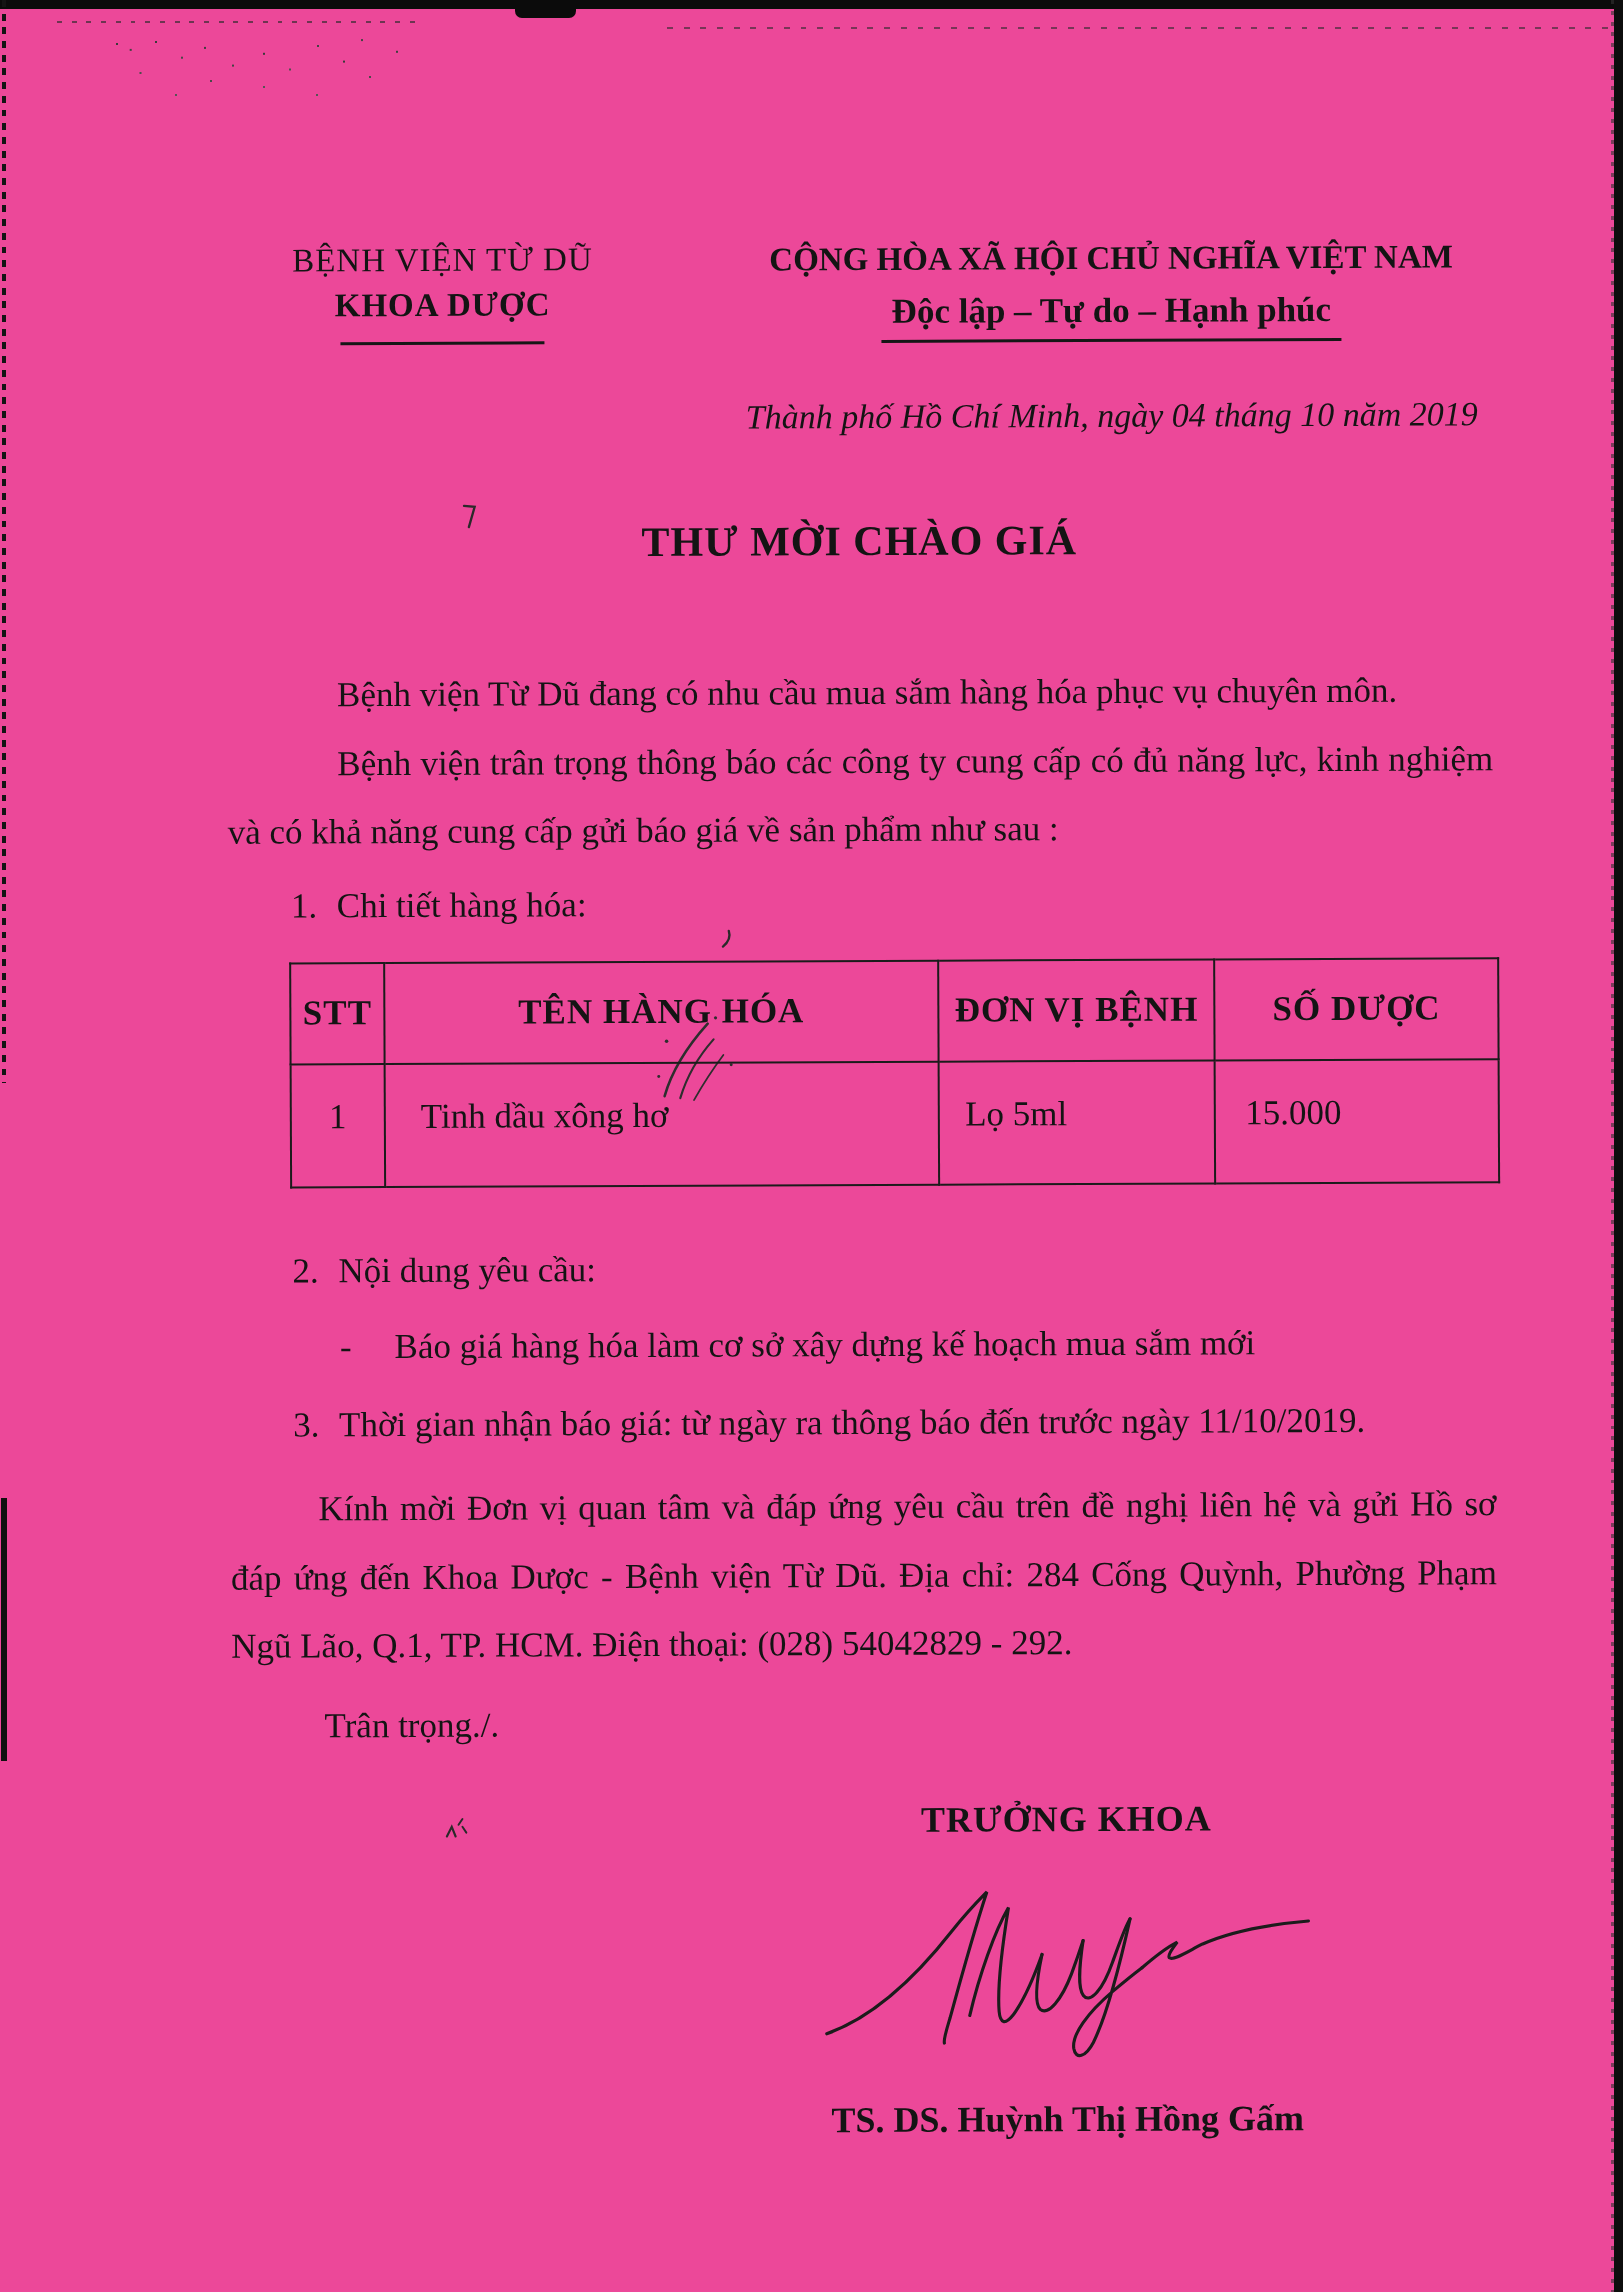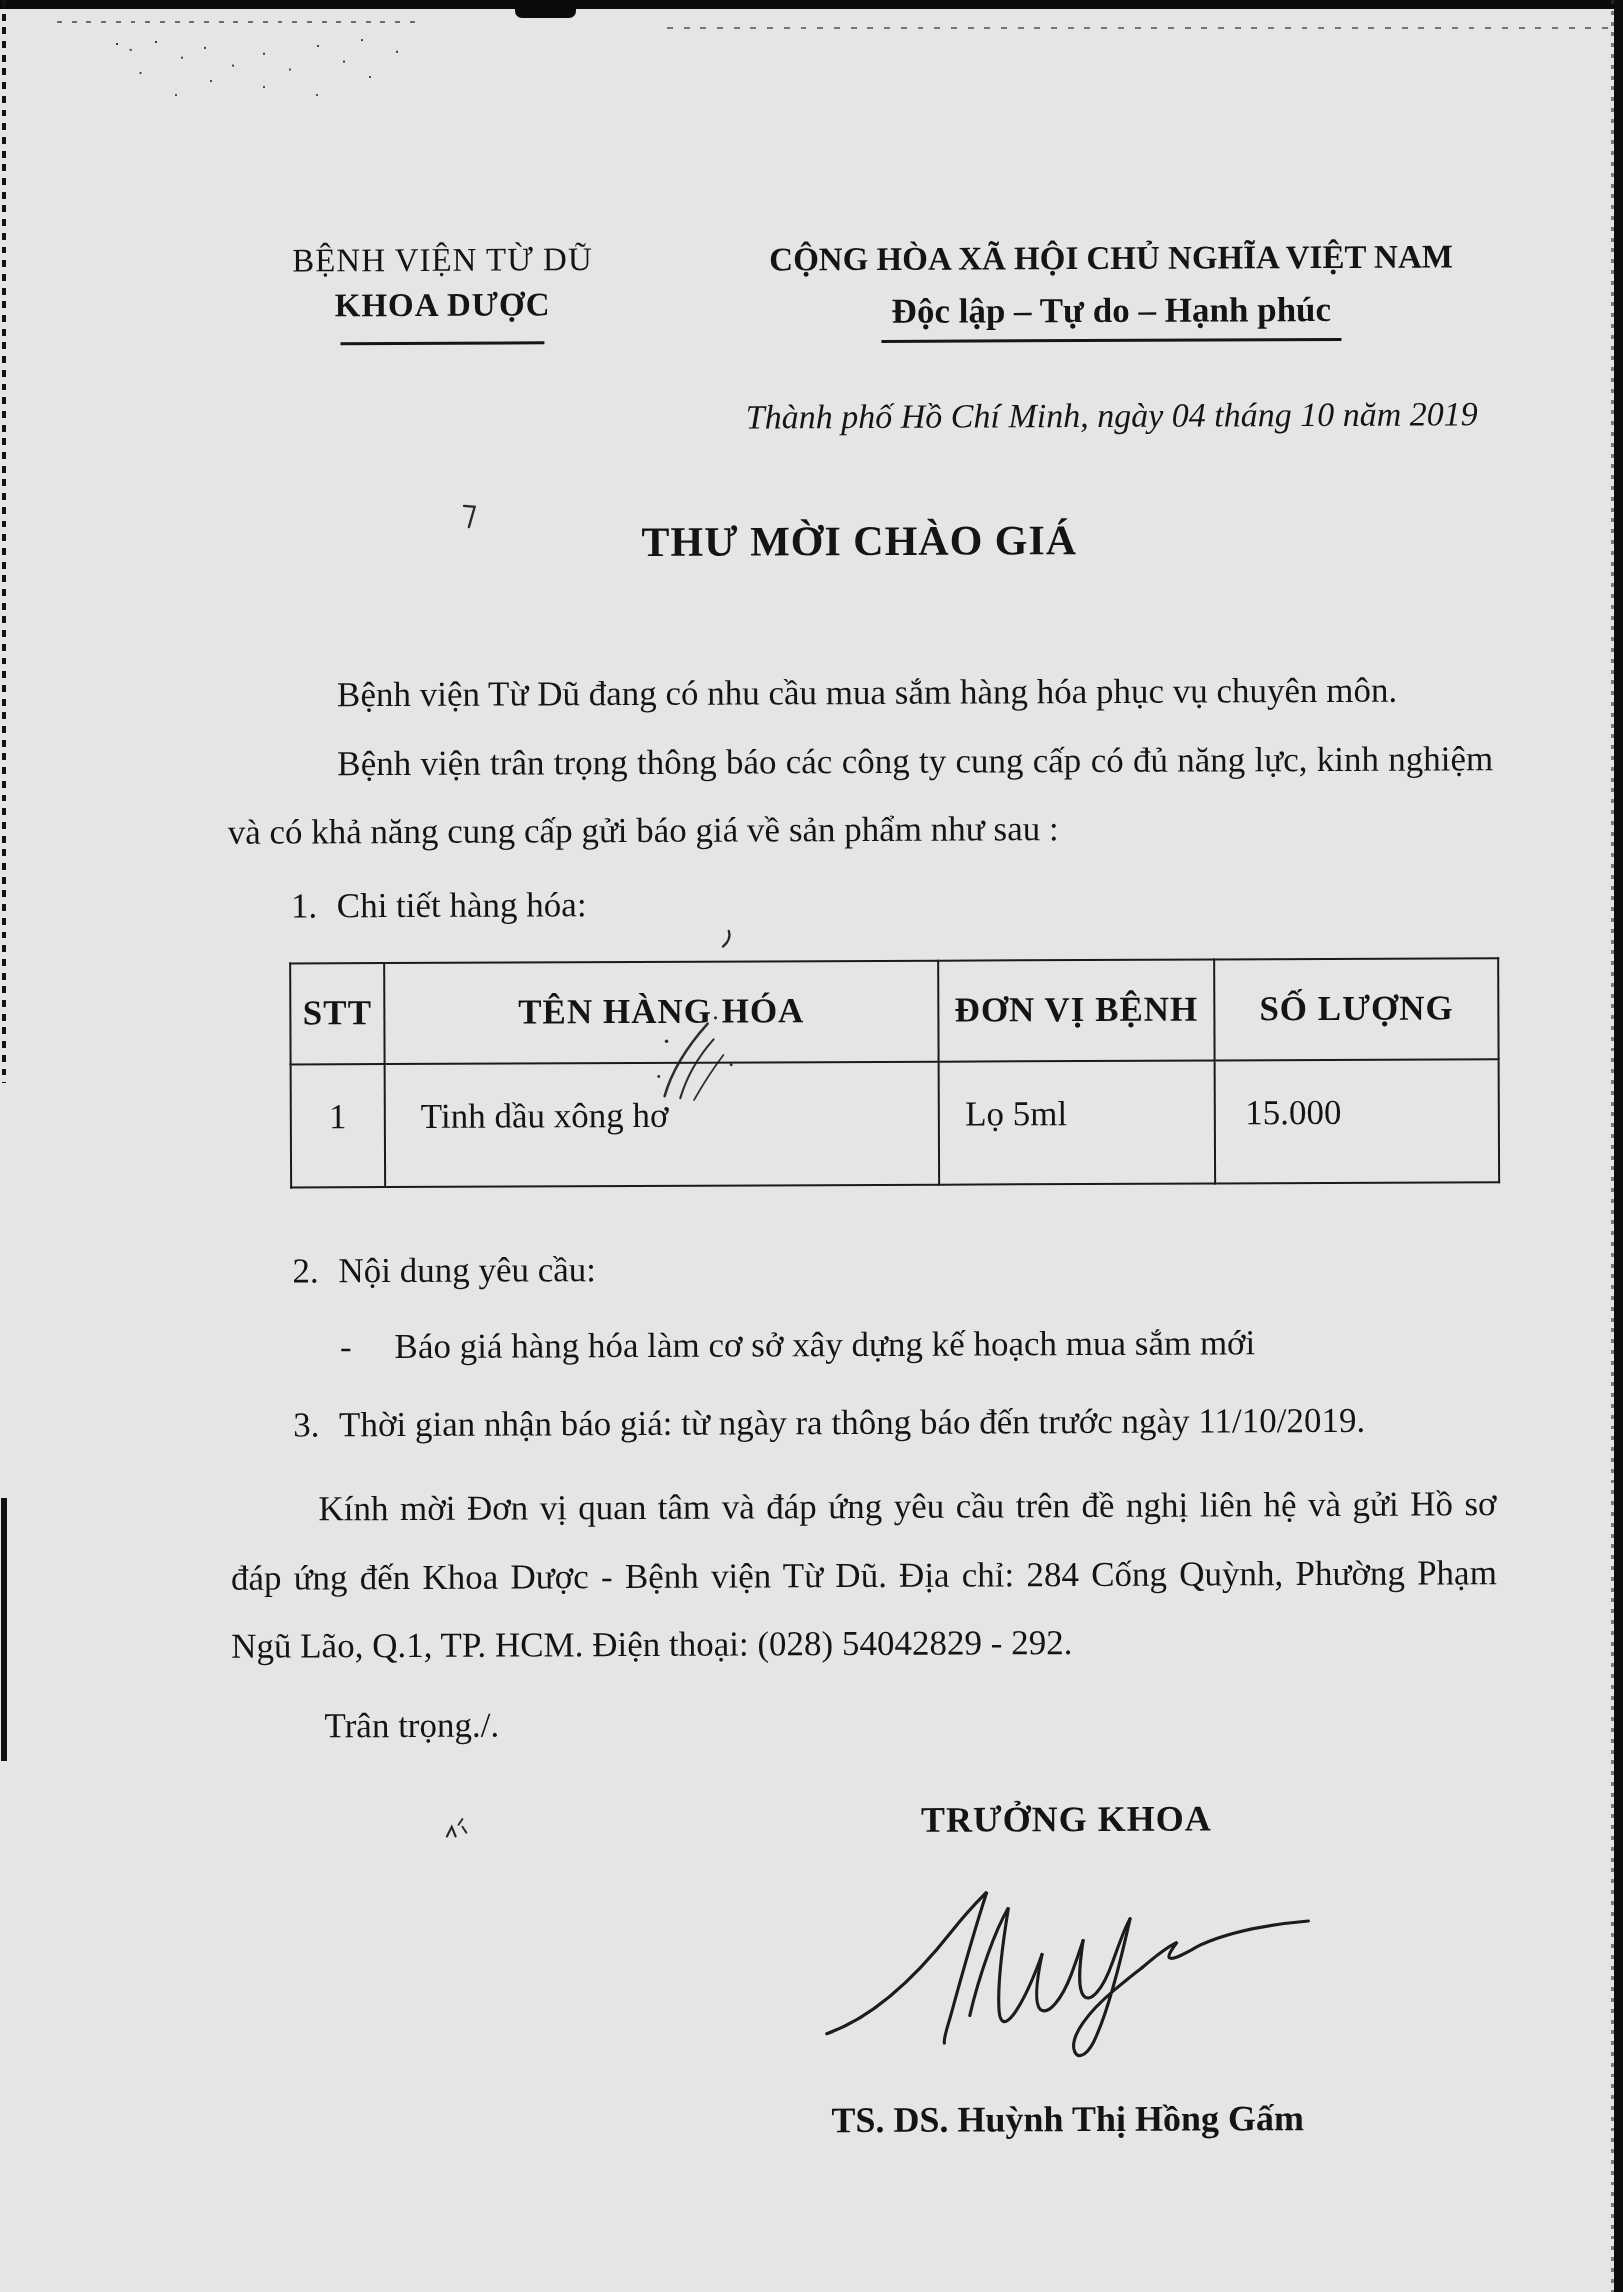--- a/index.html
+++ b/index.html
@@ -1,20 +1,20 @@
 <!DOCTYPE html>
 <html><head>
 <meta charset="utf-8">
 <style>
   html,body { margin:0; padding:0; background:#6b6b6b; }
   .page {
     position:relative;
     width:1623px; height:2293px;
     margin:0 auto;
-    background:#e5e5e5;
+    background:#ec4899;
     overflow:hidden;
     font-family:"Liberation Serif","DejaVu Serif",serif;
     color:#141414;
   }
 
   
   .scan-top-bar { position:absolute; top:0; left:0; right:0; height:8.8px; background:#0b0b0b; }
   .scan-top-blob { position:absolute; top:8.8px; left:515px; width:61px; height:8.8px; background:#0b0b0b; border-radius:0 0 6.9px 6.9px; }
   .scan-top-dots-a { position:absolute; top:20.6px; left:57px; width:358px; height:2.9px;
     background:repeating-linear-gradient(90deg,#2a2a2a 0 4.9px,transparent 4.9px 14.7px); opacity:.65; }
@@ -155,21 +155,21 @@
         <col class="col-stt">
           <col class="col-name">
           <col class="col-unit">
           <col class="col-qty">
       </colgroup>
       <thead>
         <tr>
           <th>STT</th>
           <th>TÊN HÀNG HÓA</th>
           <th>ĐƠN VỊ BỆNH</th>
-          <th>SỐ LƯỢNG</th>
+          <th>SỐ DƯỢC</th>
         </tr>
       </thead>
       <tbody>
         <tr>
           <td class="cell-stt">1</td>
           <td class="cell-name">Tinh dầu xông hơ</td>
           <td class="cell-unit">Lọ 5ml</td>
           <td class="cell-qty">15.000</td>
         </tr>
       </tbody>

